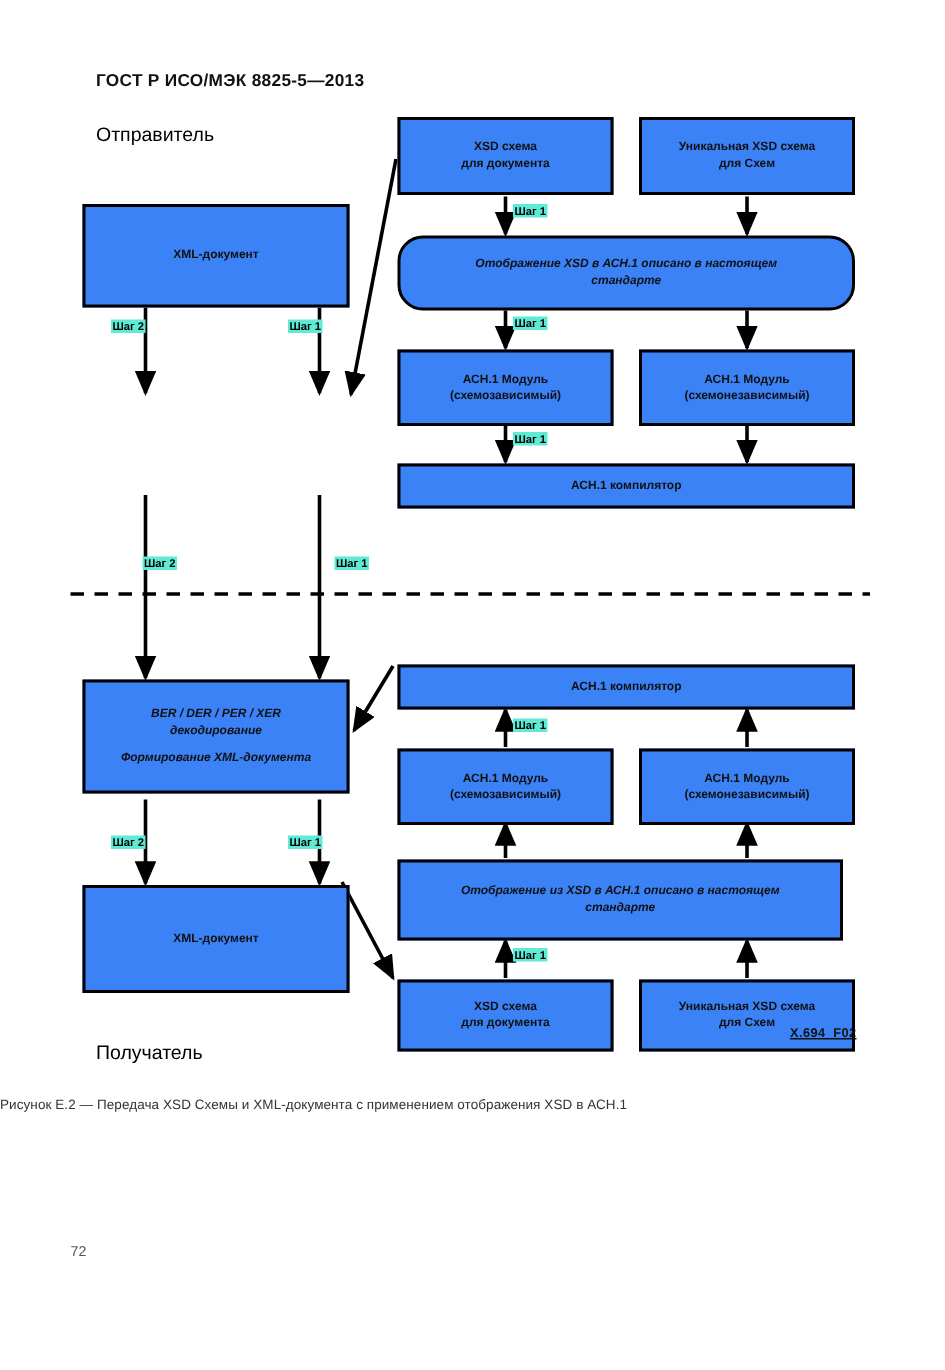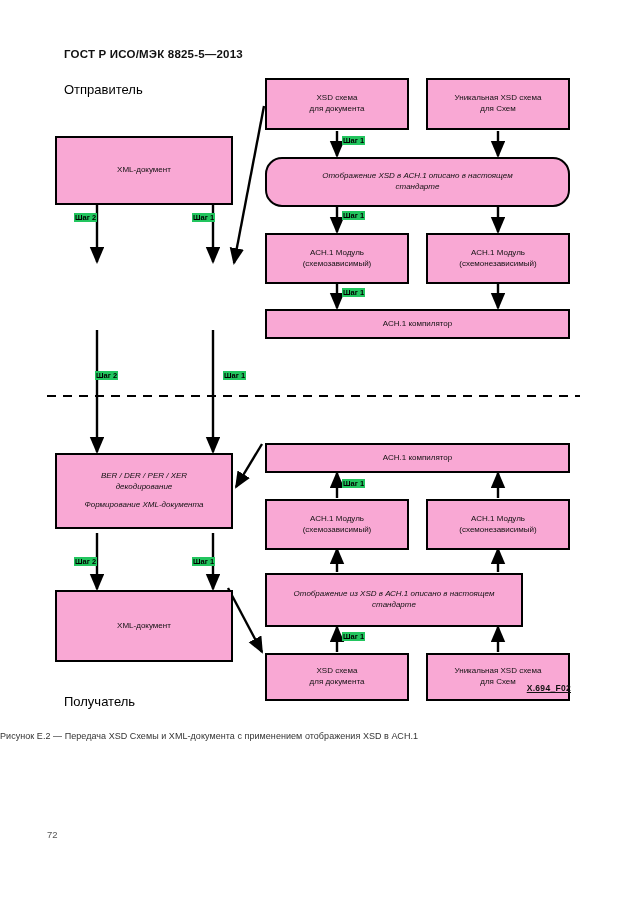--- a/index.html
+++ b/index.html
@@ -38,41 +38,41 @@
   }
 
   
   .diagram{position:absolute;left:0;top:0;width:630px;height:913px;}
   .svg-layer{position:absolute;left:0;top:0;width:630px;height:913px;
              pointer-events:none;}
 
   
   .box{
     position:absolute;box-sizing:border-box;
-    border:2px solid #000;background:#f9a8d4;
+    border:2px solid #000;background:#3b82f6;
     display:flex;flex-direction:column;
     align-items:center;justify-content:center;
     text-align:right;
-    font-size:8px;font-weight:normal;line-height:1.35;
+    font-size:8px;font-weight:bold;line-height:1.35;
     padding:2px 4px;
   }
   .box .ln{display:block;white-space:nowrap;}
   .box.italic{font-style:italic;}
   .box .gap{height:8px;}
 
   
   .role-label{
     position:absolute;font-size:13px;font-weight:normal;color:#000;
     white-space:nowrap;
   }
 
   
   .step{
     position:absolute;font-size:7.5px;font-weight:bold;color:#000;
-    white-space:nowrap;background:#22c55e;padding:0 1px;
+    white-space:nowrap;background:#5eead4;padding:0 1px;
   }
 </style>
 </head>
 <body>
 
 <div class="page">
 
   <div class="doc-header">ГОСТ Р ИСО/МЭК 8825-5—2013</div>
 
   <div class="diagram">
@@ -174,21 +174,21 @@
     <div class="box" style="left:265px;top:499px;width:144px;height:51px;">
       <span class="ln">АСН.1 Модуль</span>
       <span class="ln">(схемозависимый)</span>
     </div>
 
     <div class="box" style="left:426px;top:499px;width:144px;height:51px;">
       <span class="ln">АСН.1 Модуль</span>
       <span class="ln">(схемонезависимый)</span>
     </div>
 
-    <div class="box italic" style="left:265px;top:573px;width:258px;height:54px;">
+    <div class="box italic" style="left:265px;top:573px;width:297px;height:54px;">
       <span class="ln">Отображение из XSD в АСН.1 описано в настоящем</span>
       <span class="ln">стандарте</span>
     </div>
 
     <div class="box" style="left:265px;top:653px;width:144px;height:48px;">
       <span class="ln">XSD схема</span>
       <span class="ln">для документа</span>
     </div>
 
     <div class="box" style="left:426px;top:653px;width:144px;height:48px;">

